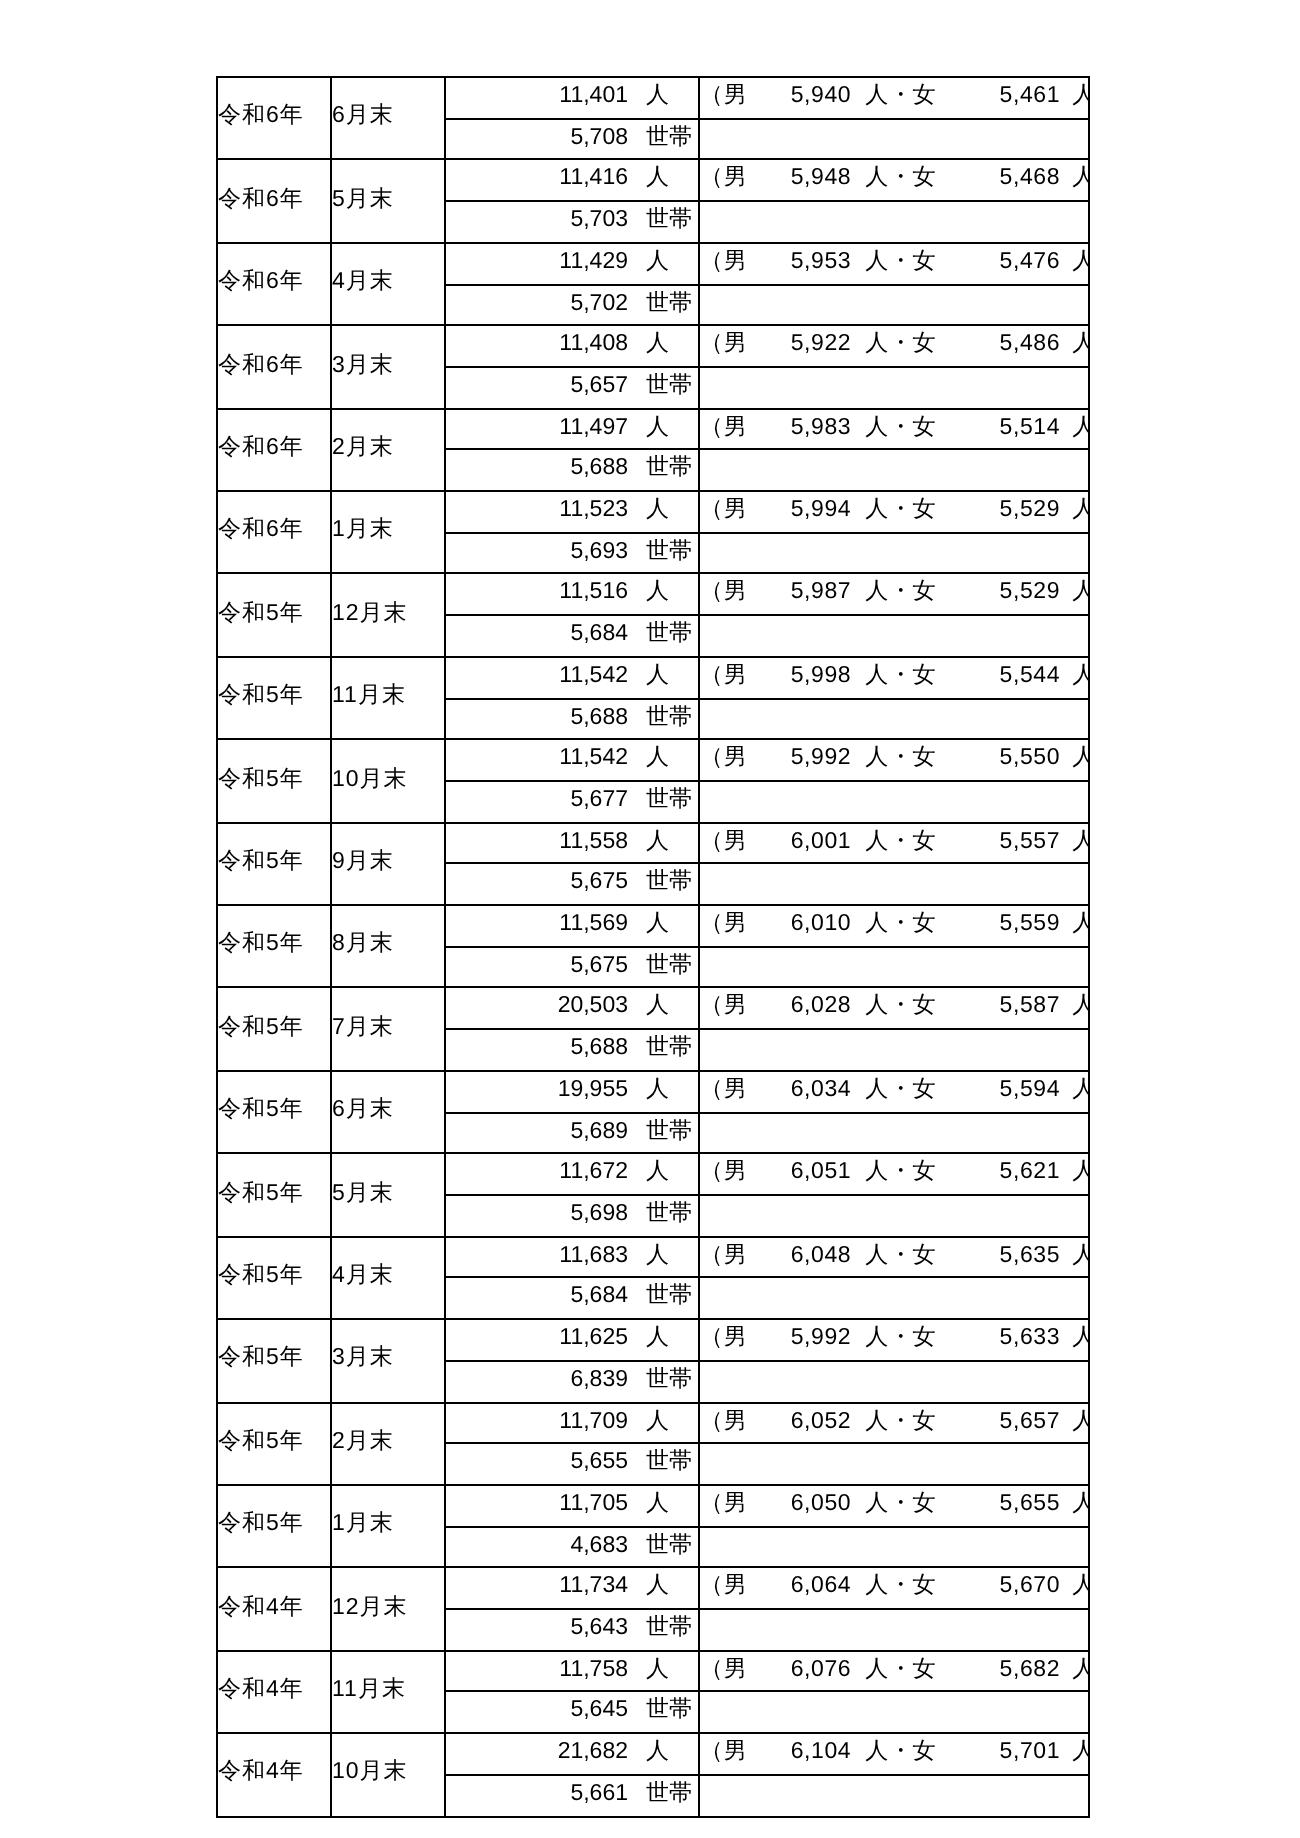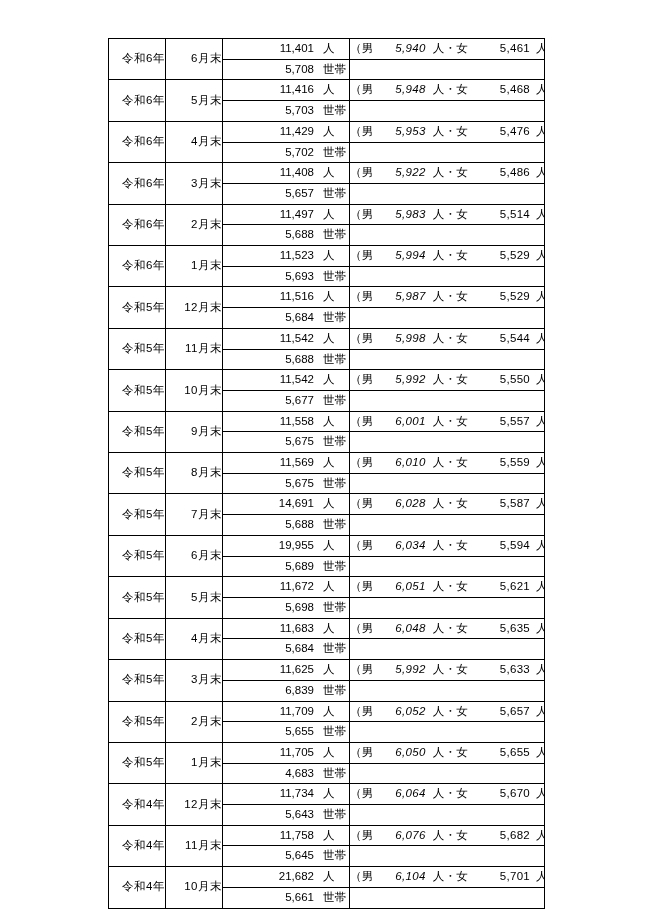--- a/index.html
+++ b/index.html
@@ -37,21 +37,21 @@
 
   
   col.c-year  { width: 57px; }
   col.c-month { width: 57px; }
   col.c-count { width: 127px; }
   col.c-break { width: 195px; }
 
   
   td.year-cell,
   td.month-cell {
-    text-align: right;
+    text-align: left;
     vertical-align: middle;
     letter-spacing: 0.5px;
   }
 
   td.count-cell {
     text-align: right;
     vertical-align: middle;
     padding-right: 8px;
     text-decoration: underline;
   }
@@ -69,21 +69,21 @@
   }
 
   td.breakdown-cell {
     text-align: left;
     vertical-align: middle;
     padding-left: 5px;
     letter-spacing: 0.3px;
   }
   td.breakdown-cell .bd-open   { display:inline-block; }
   td.breakdown-cell .bd-male-label { display:inline-block; }
-  td.breakdown-cell .bd-male-num   { display:inline-block; min-width:52px; text-align:right;font-style:italic; }
+  td.breakdown-cell .bd-male-num   { display:inline-block; min-width:52px; text-align:right; }
   td.breakdown-cell .bd-sep        { display:inline-block; padding-left:7px; }
   td.breakdown-cell .bd-female-num { display:inline-block; min-width:62px; text-align:right; }
   td.breakdown-cell .bd-close      { display:inline-block; padding-left:6px; }
 
   td.blank-cell { }
 </style>
 </head>
 <body>
 
 <table id="population-table">
@@ -200,21 +200,21 @@
         <td class="count-cell"><span class="num">11,569</span><span class="unit">人</span></td>
         <td class="breakdown-cell"><span class="bd-open">（</span><span class="bd-male-label">男</span><span class="bd-male-num">6,010</span><span class="bd-sep">人</span><span class="bd-open">・</span><span class="bd-male-label">女</span><span class="bd-female-num">5,559</span><span class="bd-close">人）</span></td>
       </tr>
       <tr>
         <td class="count-cell"><span class="num">5,675</span><span class="unit">世帯</span></td>
         <td class="blank-cell"></td>
       </tr>
       <tr>
         <td class="year-cell" rowspan="2">令和5年</td>
         <td class="month-cell" rowspan="2">7月末</td>
-        <td class="count-cell"><span class="num">14,691</span><span class="unit">人</span></td>
+        <td class="count-cell"><span class="num">20,503</span><span class="unit">人</span></td>
         <td class="breakdown-cell"><span class="bd-open">（</span><span class="bd-male-label">男</span><span class="bd-male-num">6,028</span><span class="bd-sep">人</span><span class="bd-open">・</span><span class="bd-male-label">女</span><span class="bd-female-num">5,587</span><span class="bd-close">人）</span></td>
       </tr>
       <tr>
         <td class="count-cell"><span class="num">5,688</span><span class="unit">世帯</span></td>
         <td class="blank-cell"></td>
       </tr>
       <tr>
         <td class="year-cell" rowspan="2">令和5年</td>
         <td class="month-cell" rowspan="2">6月末</td>
         <td class="count-cell"><span class="num">19,955</span><span class="unit">人</span></td>

